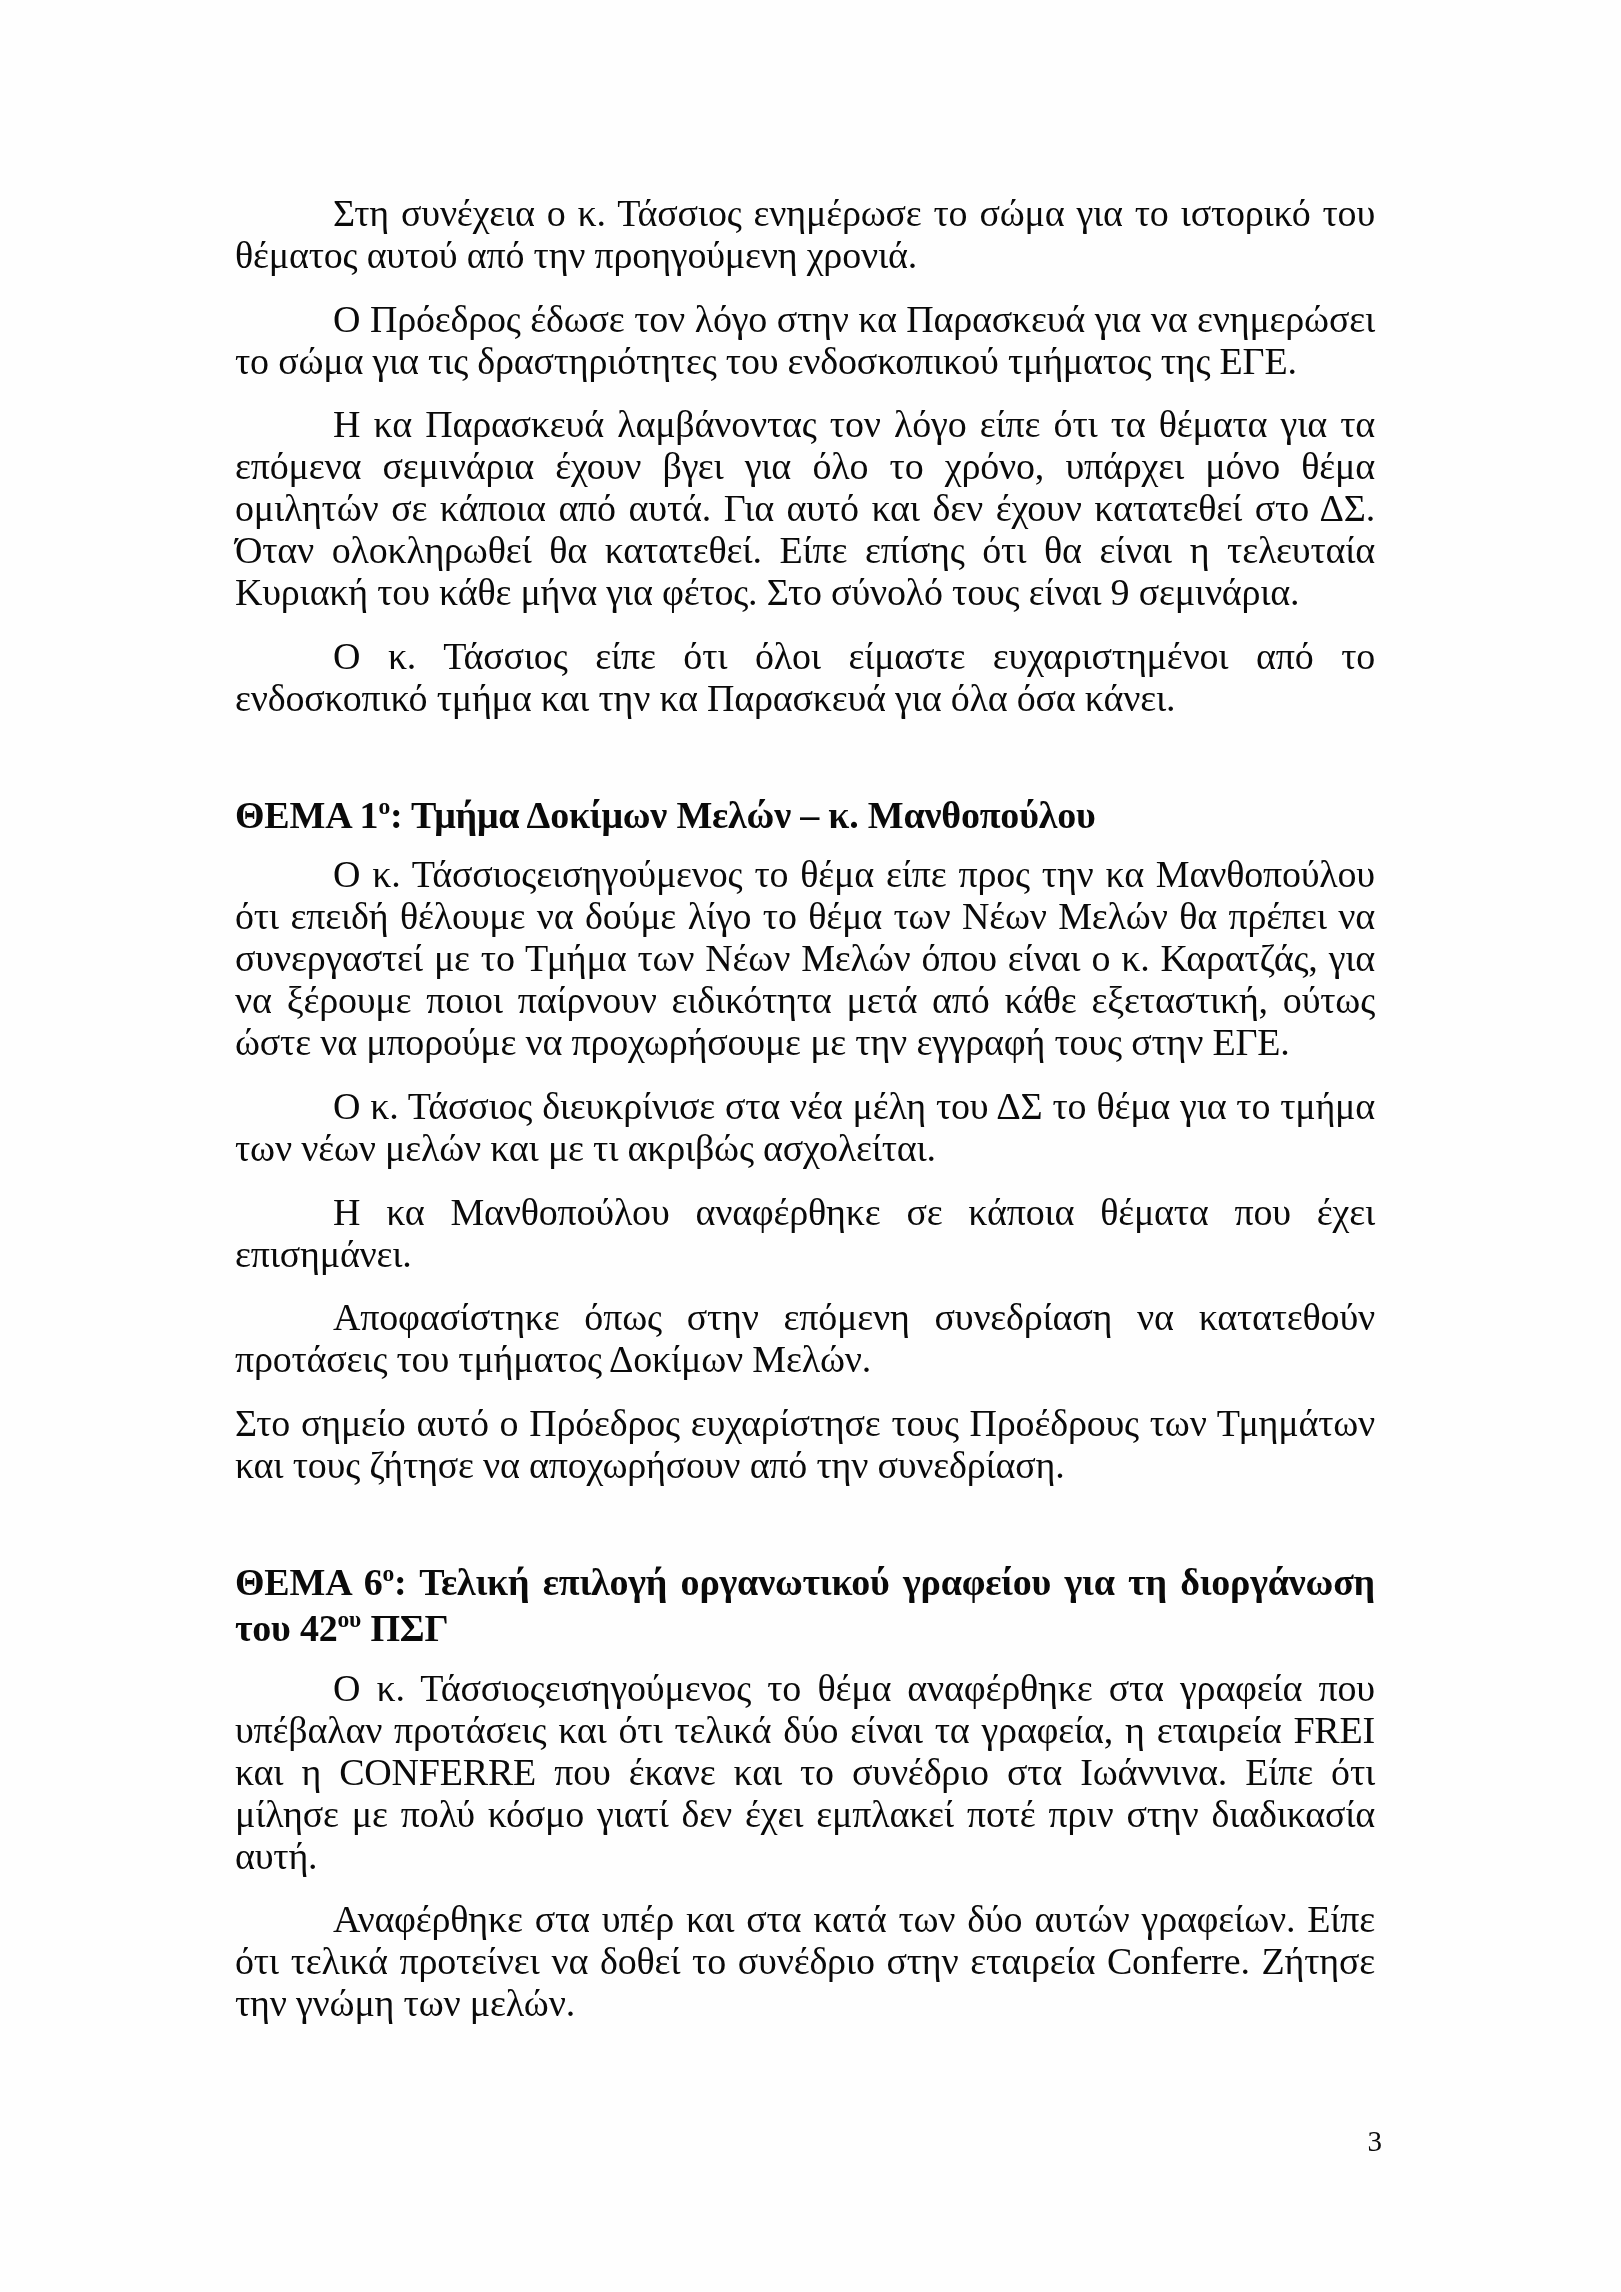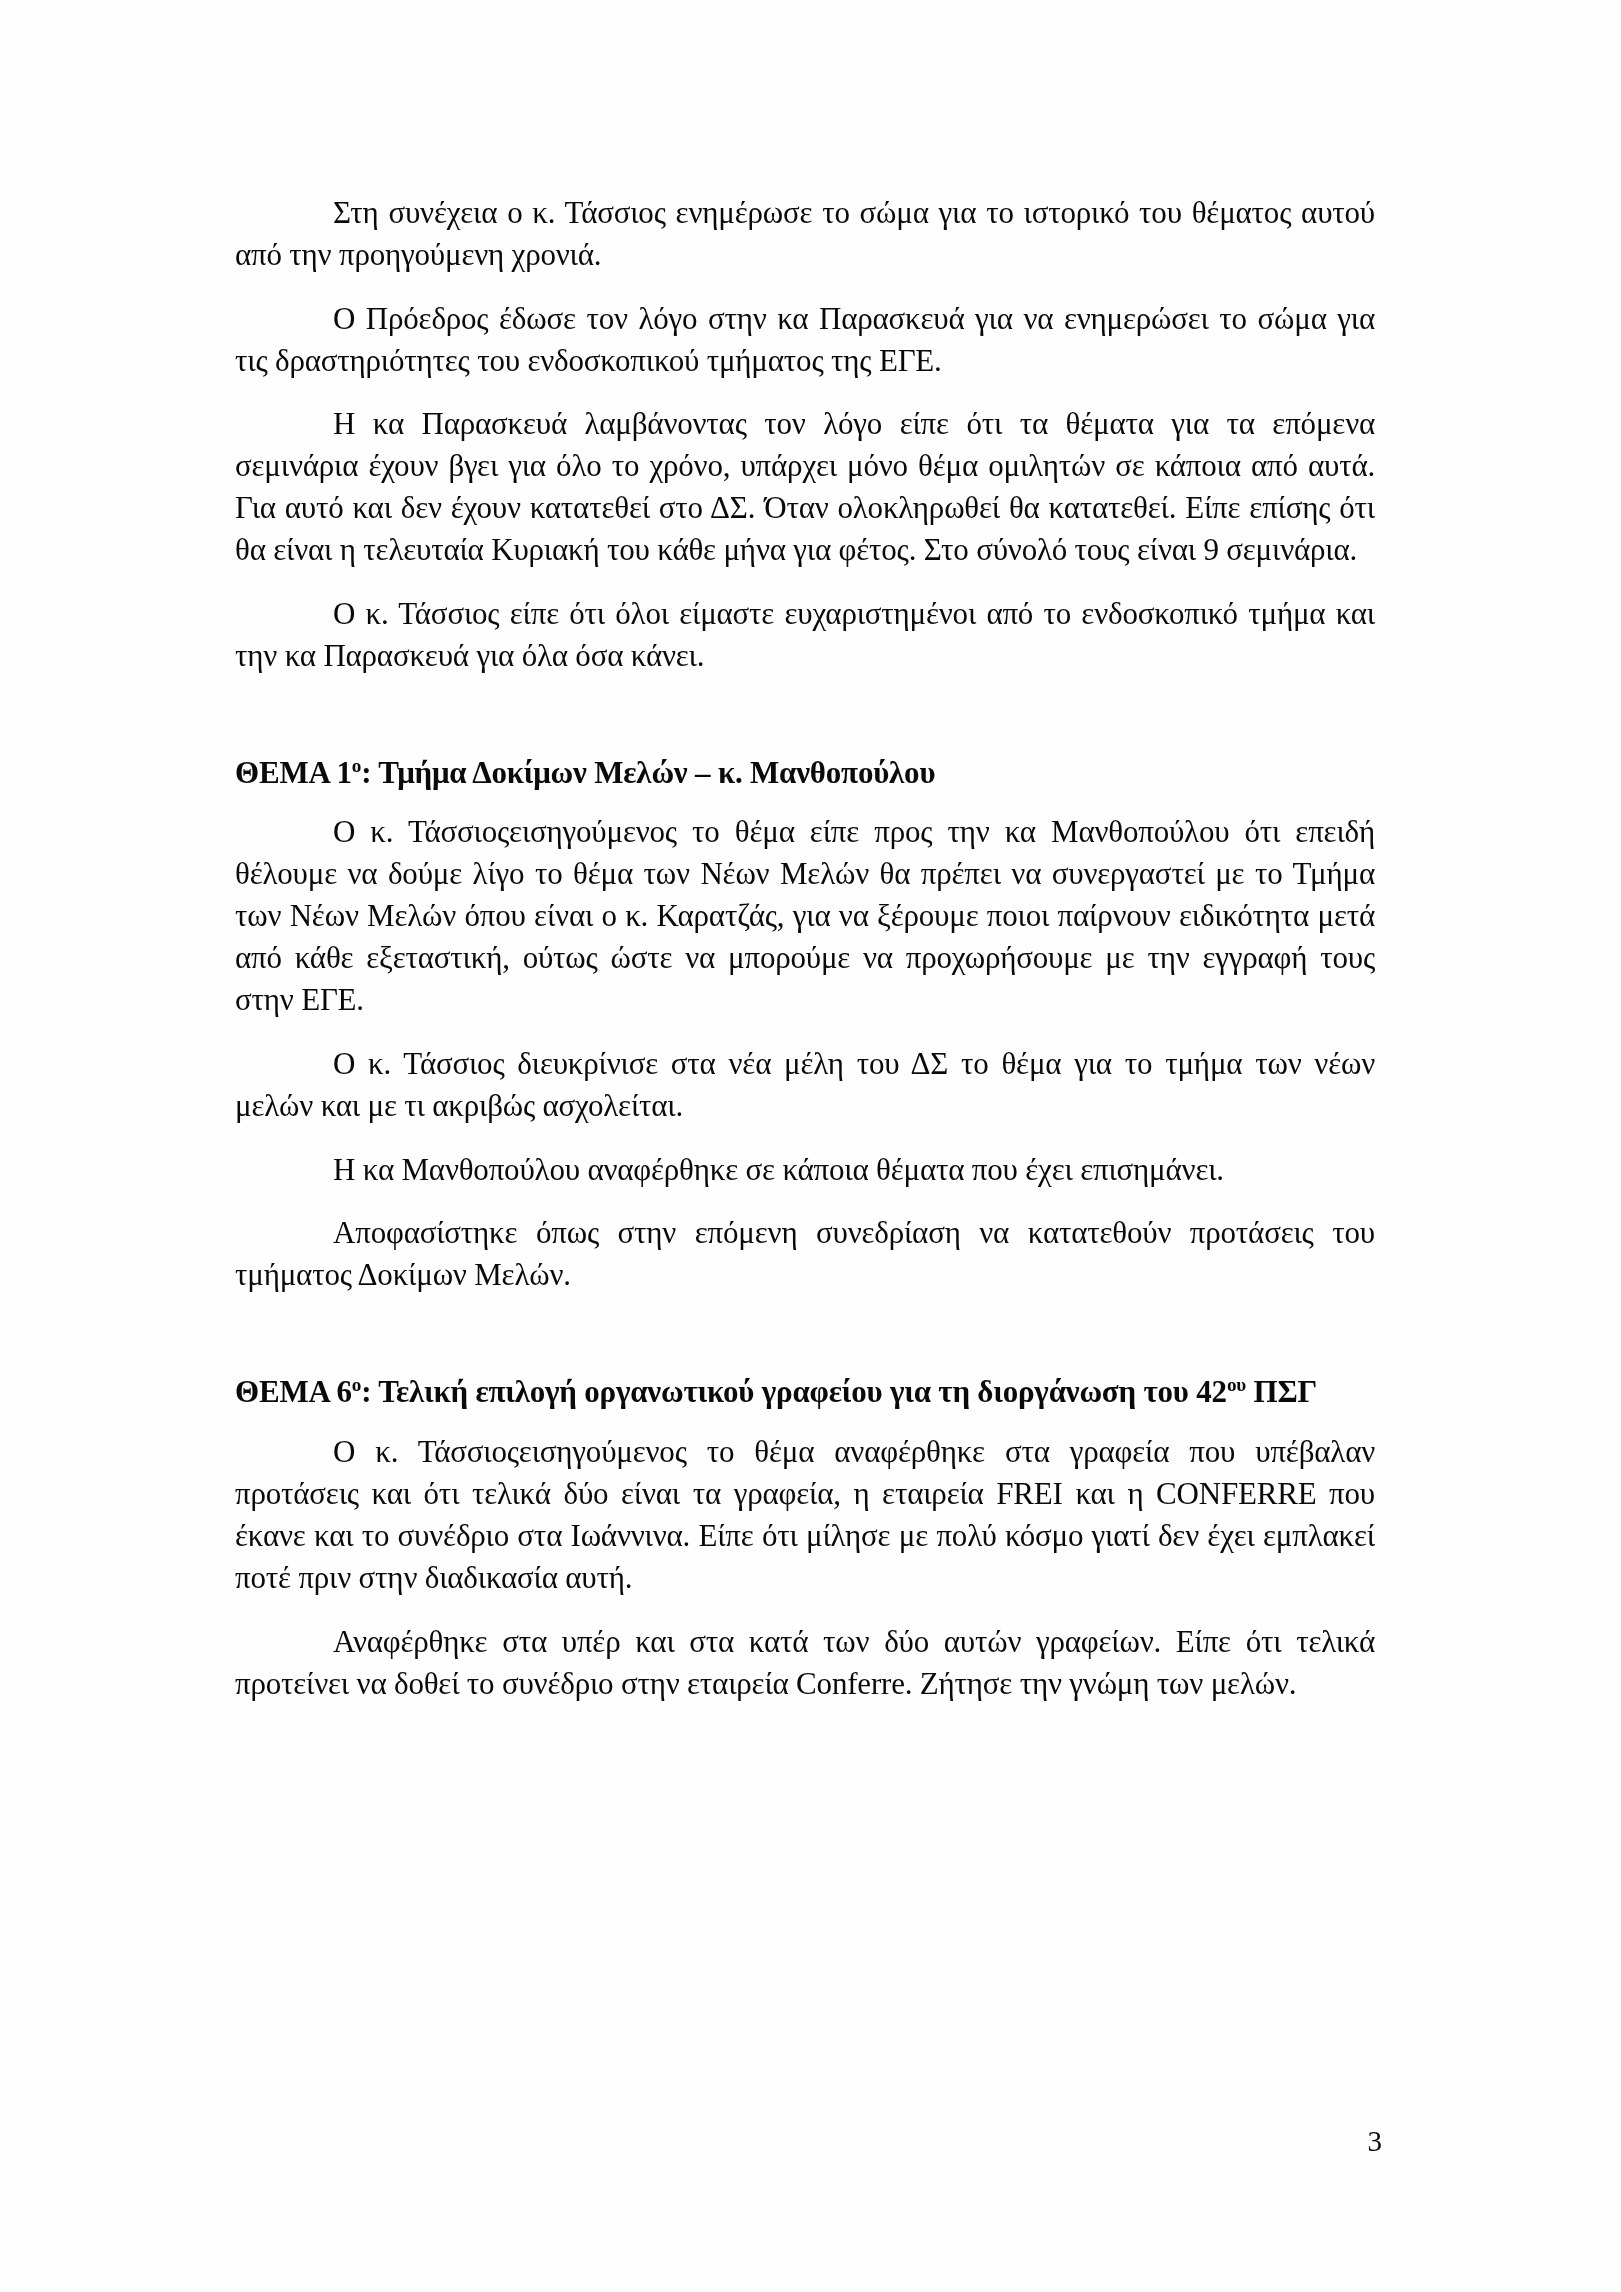--- a/index.html
+++ b/index.html
@@ -17,21 +17,21 @@
     overflow: hidden;
   }
   .content {
     position: absolute;
     left: 235px;
     top: 192px;
     width: 1140px;
   }
   .content p {
     margin: 0 0 21.6px 0;
-    font-size: 31px;
+    font-size: 38px;
     line-height: 42px;
     letter-spacing: -0.2px;
     text-align: justify;
     text-indent: 98px;
   }
   .content p.no-indent {
     text-indent: 0;
   }
   .content p.heading {
     font-weight: 700;
@@ -70,20 +70,21 @@
     <p class="heading"><span>ΘΕΜΑ 1</span><sup>ο</sup><span>: Τμήμα Δοκίμων Μελών – κ. Μανθοπούλου</span></p>
 
     <p>Ο κ. Τάσσιοςεισηγούμενος το θέμα είπε προς την κα Μανθοπούλου ότι επειδή θέλουμε να δούμε λίγο το θέμα των Νέων Μελών θα πρέπει να συνεργαστεί με το Τμήμα των Νέων Μελών όπου είναι ο κ. Καρατζάς, για να ξέρουμε ποιοι παίρνουν ειδικότητα μετά από κάθε εξεταστική, ούτως ώστε να μπορούμε να προχωρήσουμε με την εγγραφή τους στην ΕΓΕ.</p>
 
     <p>Ο κ. Τάσσιος διευκρίνισε στα νέα μέλη του ΔΣ το θέμα για το τμήμα των νέων μελών και με τι ακριβώς ασχολείται.</p>
 
     <p>Η κα Μανθοπούλου αναφέρθηκε σε κάποια θέματα που έχει επισημάνει.</p>
 
     <p>Αποφασίστηκε όπως στην επόμενη συνεδρίαση να κατατεθούν προτάσεις του τμήματος Δοκίμων Μελών.</p>
 
+    <p class="no-indent">Στο σημείο αυτό ο Πρόεδρος ευχαρίστησε τους Προέδρους των Τμημάτων και τους ζήτησε να αποχωρήσουν από την συνεδρίαση.</p>
 
     <p class="heading"><span>ΘΕΜΑ 6</span><sup>ο</sup><span>: Τελική επιλογή οργανωτικού γραφείου για τη διοργάνωση του 42</span><sup>ου</sup><span> ΠΣΓ</span></p>
 
     <p>Ο κ. Τάσσιοςεισηγούμενος το θέμα αναφέρθηκε στα γραφεία που υπέβαλαν προτάσεις και ότι τελικά δύο είναι τα γραφεία, η εταιρεία FREI και η CONFERRE που έκανε και το συνέδριο στα Ιωάννινα. Είπε ότι μίλησε με πολύ κόσμο γιατί δεν έχει εμπλακεί ποτέ πριν στην διαδικασία αυτή.</p>
 
     <p>Αναφέρθηκε στα υπέρ και στα κατά των δύο αυτών γραφείων. Είπε ότι τελικά προτείνει να δοθεί το συνέδριο στην εταιρεία Conferre. Ζήτησε την γνώμη των μελών.</p>
 
   </div>
 
   <div class="page-number">3</div>

